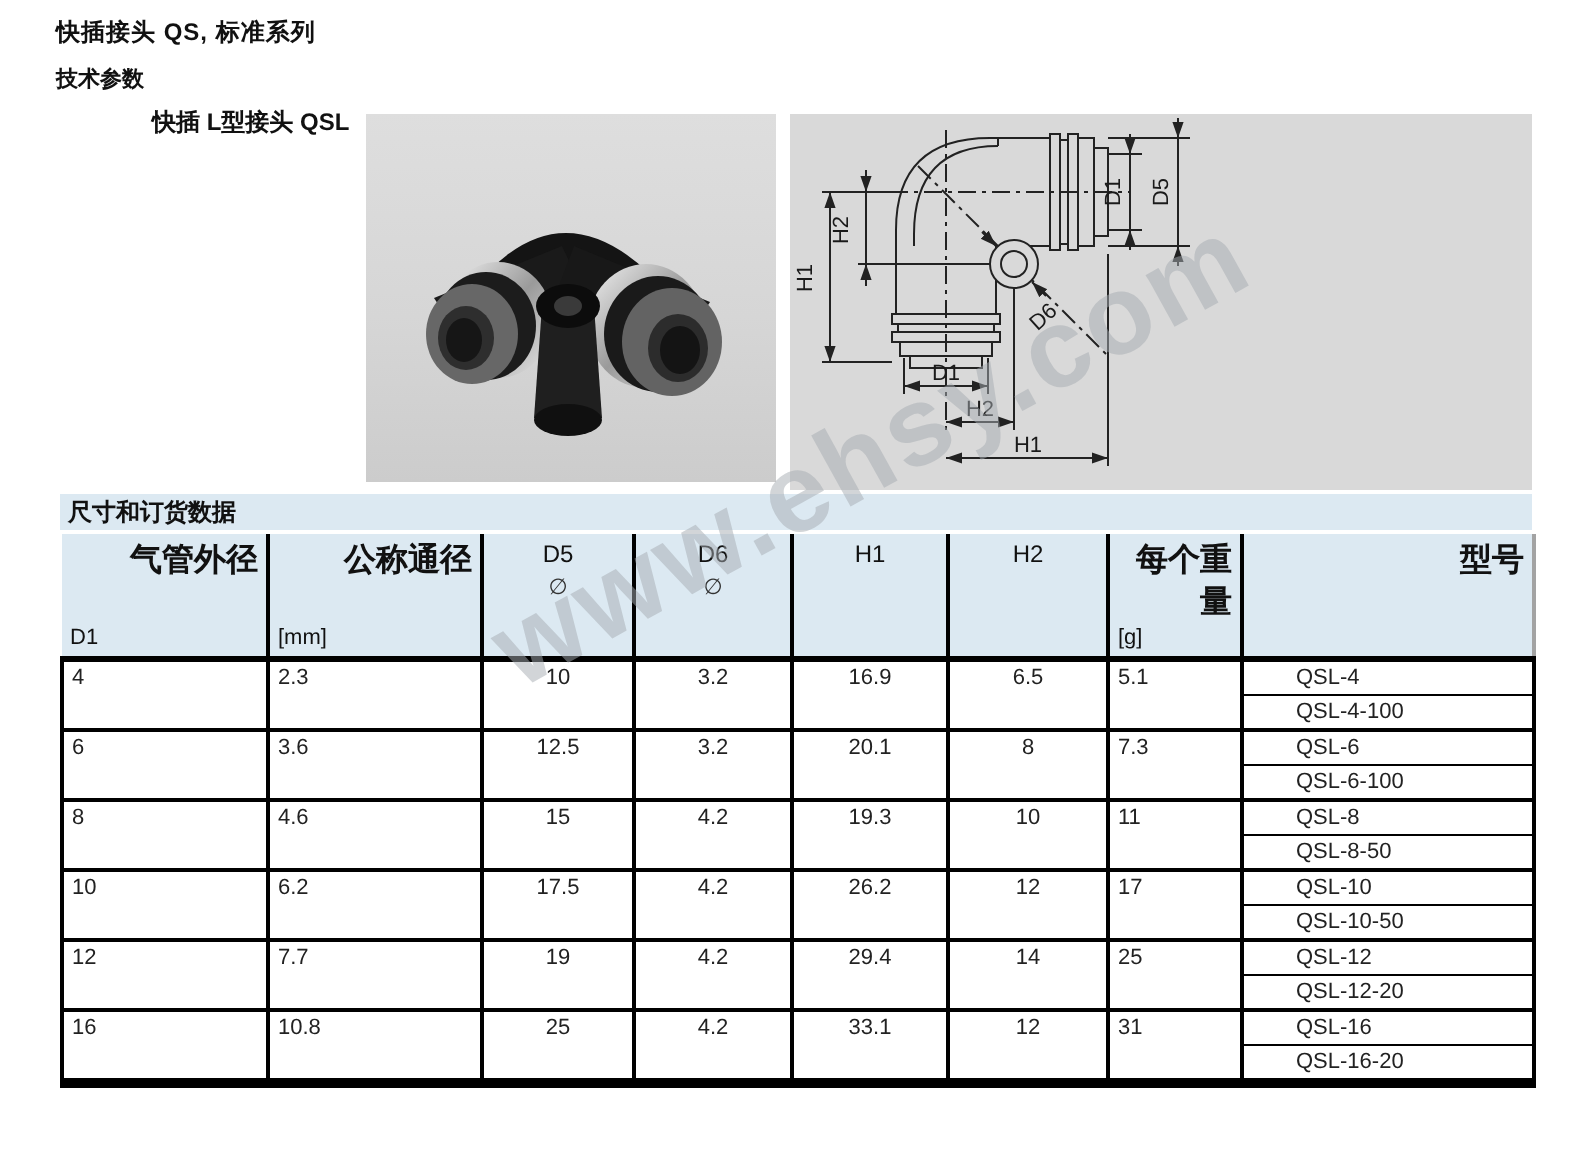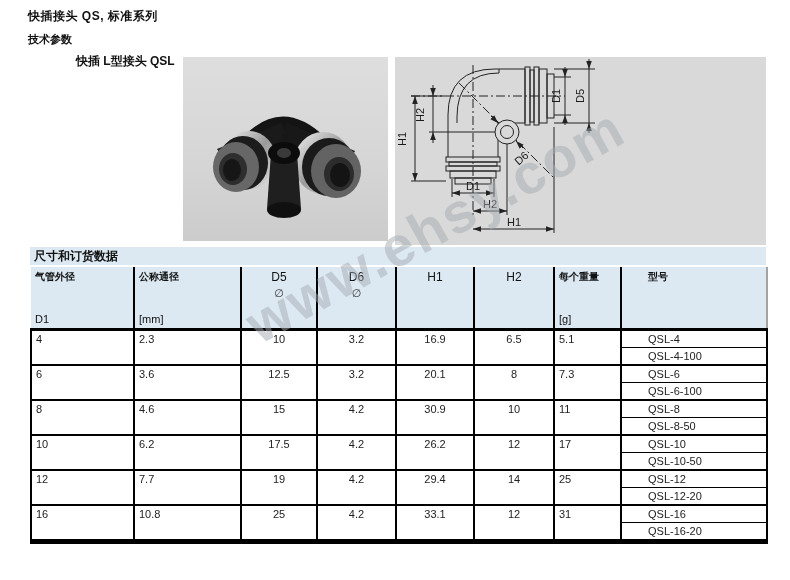--- a/index.html
+++ b/index.html
@@ -27,21 +27,21 @@
   
   .table-wrap { position:absolute; left:30px; top:247px; width:736px; }
   .tbl-title  { background:#dce9f2; font-size:12px; font-weight:bold; height:18px;
                 line-height:19px; padding-left:4px; margin-bottom:2px; }
   table { border-collapse:collapse; width:736px; table-layout:fixed; }
   thead th { background:#dce9f2; height:62px; position:relative; font-weight:normal;
              border-left:2px solid #000; border-right:2px solid #000;
              border-bottom:3px solid #000; font-size:11px; }
   thead th:first-child { border-left:none; }
   thead th:last-child  { border-right:2px solid #a3a3a3; }
-  .th-top { position:absolute; top:3px;  left:4px; right:4px; font-size:10px; font-weight:bold; text-align:left; }
+  .th-top { position:absolute; top:3px;  left:4px; right:4px; font-size:16px; font-weight:bold; text-align:right; }
   .th-mid { position:absolute; top:20px; left:0; right:0; text-align:center; font-size:11px; color:#333; }
   .th-bot { position:absolute; bottom:3px; left:4px; font-size:11px; font-weight:normal; }
   th.ctr .th-top { text-align:center; left:0; right:0; font-weight:normal; font-size:12px; }
   th.model-h .th-top { left:26px; }
 
   tbody td { border:2px solid #000; font-size:11px; vertical-align:top;
              padding:2px 4px; height:17px; color:#222; background:#fff; }
   tbody td.ctr { text-align:center; }
   tbody td.model { padding-left:26px; font-weight:normal; vertical-align:middle;
                    border-bottom-width:1px; }
@@ -242,21 +242,21 @@
             <td class="model">QSL-6</td>
           </tr>
           <tr class="sub">
             <td class="model">QSL-6-100</td>
           </tr>
           <tr>
             <td rowspan="2">8</td>
             <td rowspan="2">4.6</td>
             <td rowspan="2" class="ctr">15</td>
             <td rowspan="2" class="ctr">4.2</td>
-            <td rowspan="2" class="ctr">30.9</td>
+            <td rowspan="2" class="ctr">19.3</td>
             <td rowspan="2" class="ctr">10</td>
             <td rowspan="2">11</td>
             <td class="model">QSL-8</td>
           </tr>
           <tr class="sub">
             <td class="model">QSL-8-50</td>
           </tr>
           <tr>
             <td rowspan="2">10</td>
             <td rowspan="2">6.2</td>

